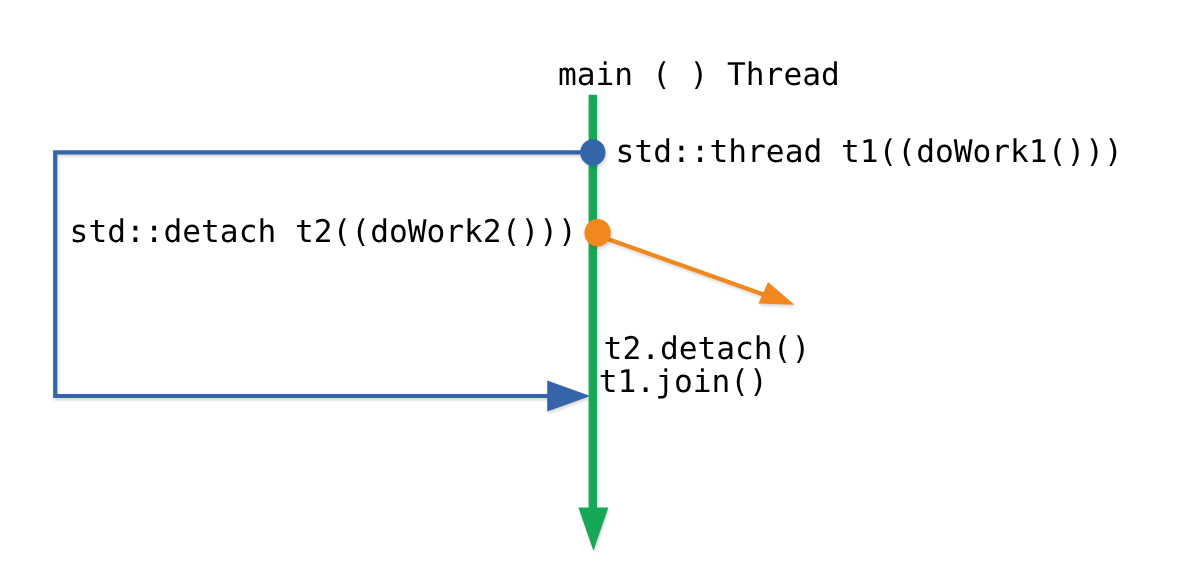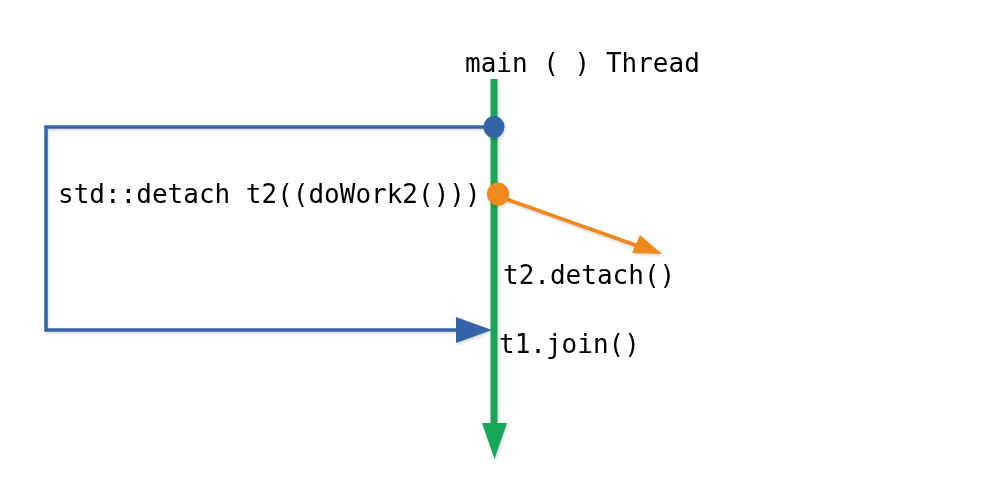--- a/index.html
+++ b/index.html
@@ -54,20 +54,21 @@
 
     <polygon class="shadowed" points="662,254 632,253 640,235" fill="#f0881e"></polygon>
 
     <ellipse class="shadowed" cx="494" cy="127" rx="10.5" ry="11" fill="#3465a8"></ellipse>
 
     <ellipse class="shadowed" cx="498" cy="194" rx="11" ry="11.5" fill="#f0881e"></ellipse>
   </svg>
 
   <div class="label" style="left:465px; top:48px;">main ( ) Thread</div>
 
+  <div class="label" style="left:513px; top:112px;">std::thread t1((doWork1()))</div>
 
   <div class="label" style="left:58px; top:179px;">std::detach t2((doWork2()))</div>
 
-  <div class="label" style="left:503px; top:260px;">t2.detach()</div>
+  <div class="label" style="left:503px; top:276px;">t2.detach()</div>
 
-  <div class="label" style="left:499px; top:329px;">t1.join()</div>
+  <div class="label" style="left:499px; top:304px;">t1.join()</div>
 
 </div>
 
 </body></html>

